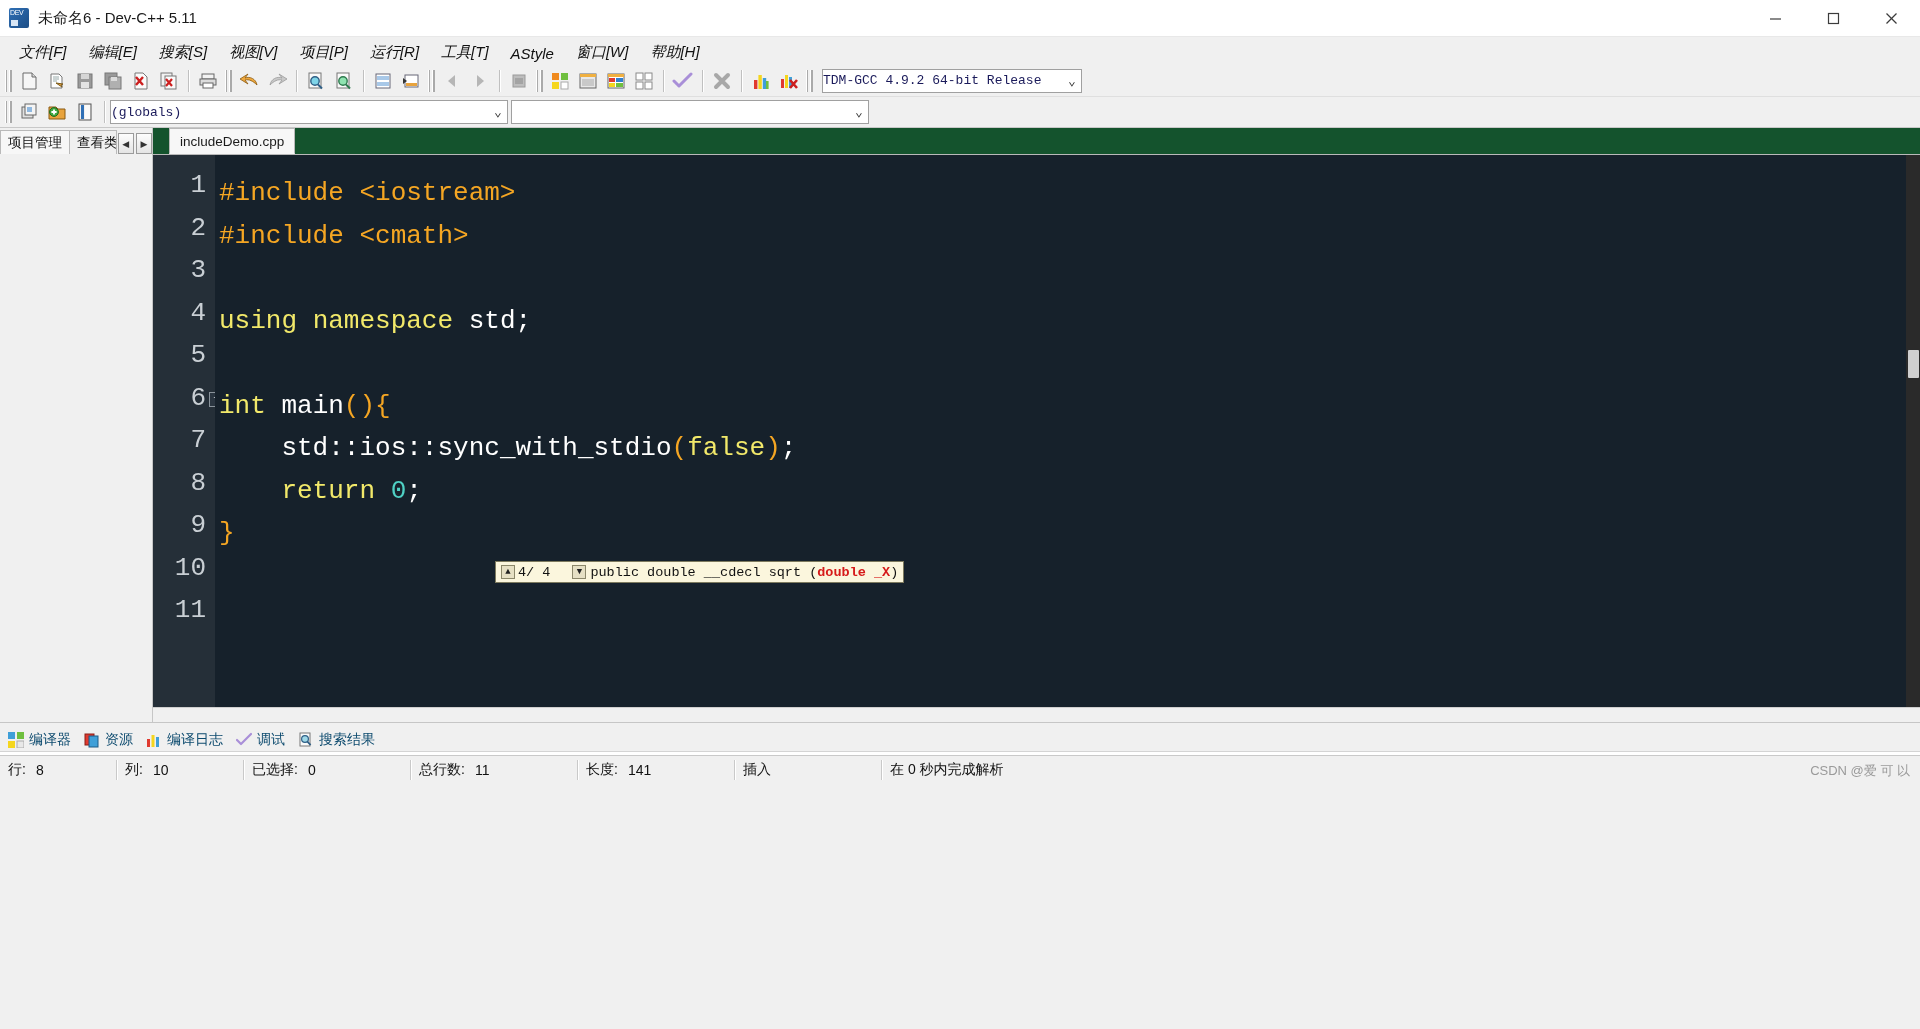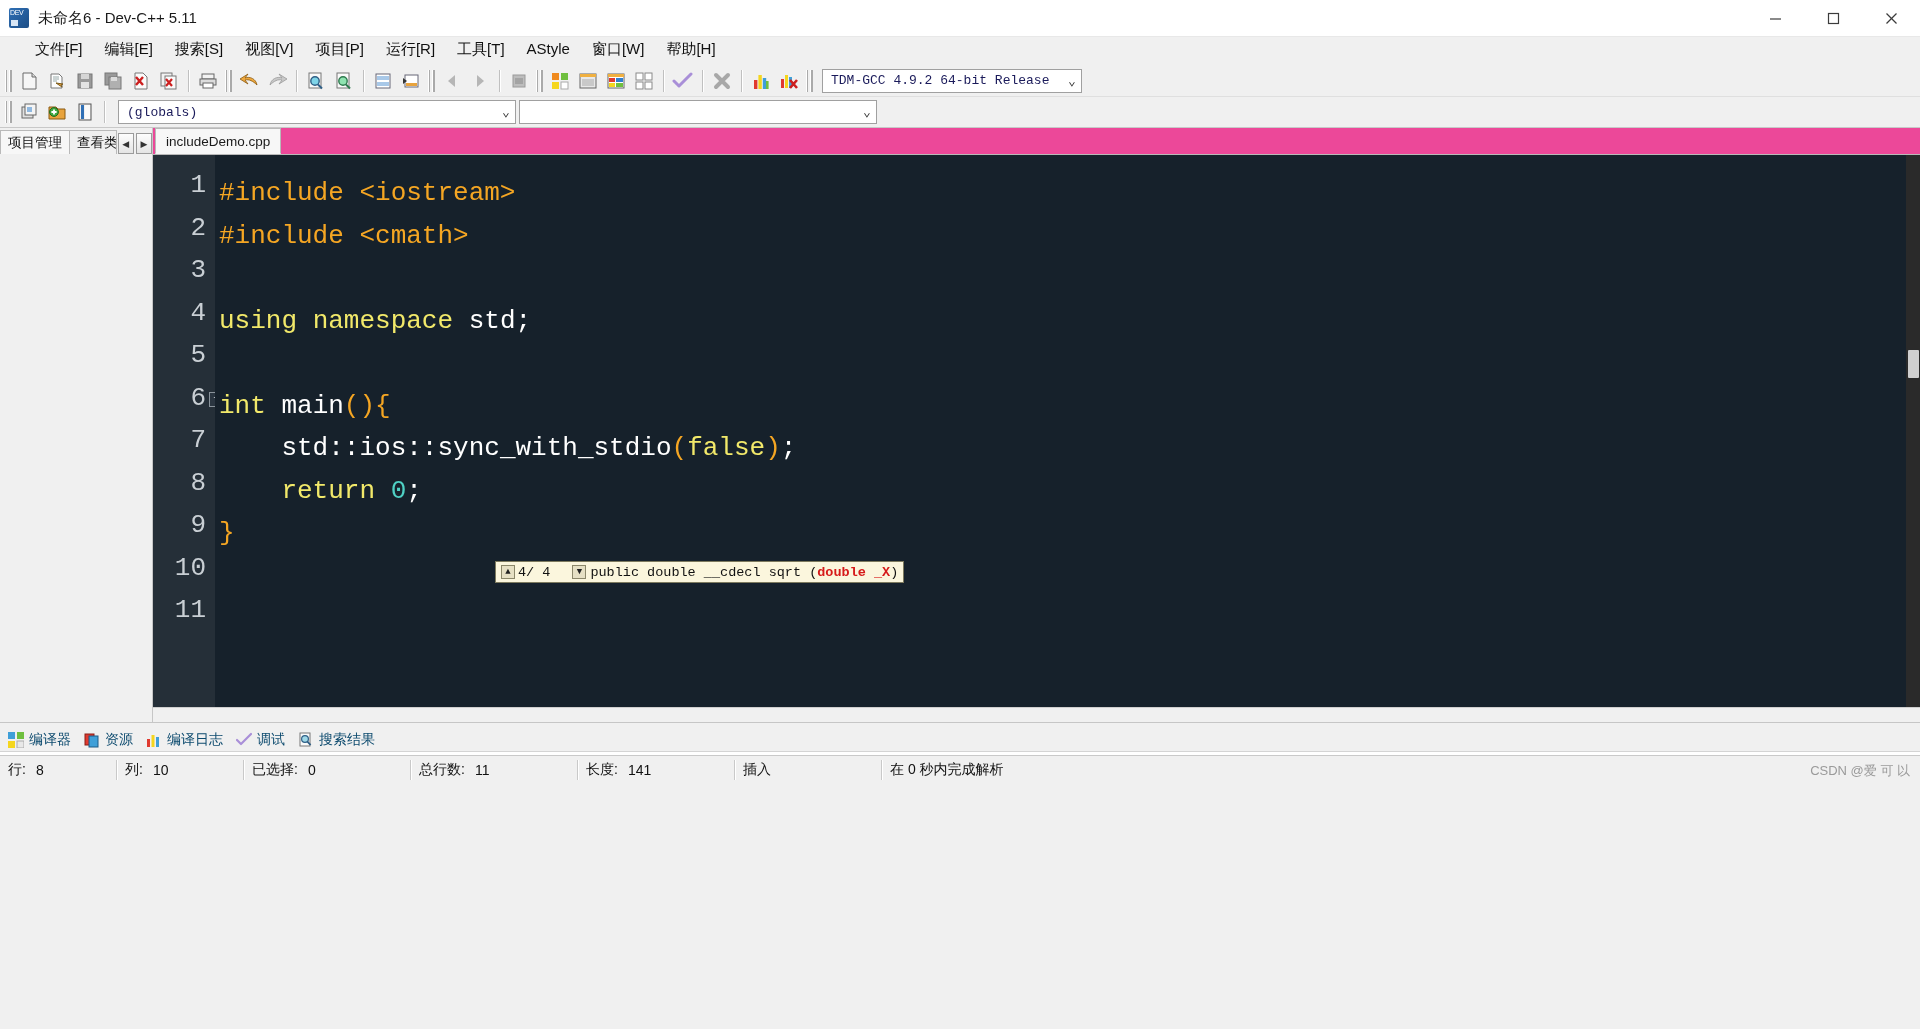--- a/index.html
+++ b/index.html
@@ -18,56 +18,56 @@
     background:linear-gradient(135deg,#2f6fb5 0%,#1d4e86 100%);position:relative;flex:0 0 20px;}
   .tb-icon:after{content:"DEV";position:absolute;left:1px;top:1px;font-size:7px;color:#fff;font-family:"Liberation Sans",sans-serif;letter-spacing:-0.3px;}
   .tb-icon:before{content:"";position:absolute;left:2px;bottom:2px;width:7px;height:6px;background:#d8e6f5;}
   .tb-title{font-size:15px;color:#1a1a1a;font-family:"Liberation Sans",sans-serif;}
   .tb-spacer{flex:1;}
   .winbtn{width:58px;height:36px;display:flex;align-items:center;justify-content:center;color:#3c3c3c;font-size:15px;}
   .winbtn.close{color:#3c3c3c;}
   .winbtn svg{display:block;}
 
   
-  .menubar{height:28px;background:#f0f0f0;display:flex;align-items:flex-start;padding-left:24px;flex:0 0 28px;}
+  .menubar{height:28px;background:#f0f0f0;display:flex;align-items:flex-end;padding-left:8px;flex:0 0 28px;font-style:italic;}
   .menuitem{font-size:15px;color:#111;padding:3px 11px;font-family:"Liberation Sans",sans-serif;white-space:nowrap;}
 
   
   .toolbar{height:31px;background:#f0f0f0;display:flex;align-items:center;flex:0 0 31px;padding-left:2px;border-bottom:1px solid #dfdfdf;}
   .toolbar2{height:30px;background:#f0f0f0;display:flex;align-items:center;flex:0 0 30px;padding-left:2px;border-bottom:1px solid #c8c8c8;}
   .grip{width:7px;height:22px;margin:0 3px;flex:0 0 7px;
      background:linear-gradient(90deg,#fff 0 1px,#aaa 1px 2px,transparent 2px 4px,#fff 4px 5px,#aaa 5px 6px);}
   .tsep{width:1px;height:22px;background:#c0c0c0;margin:0 5px;flex:0 0 1px;box-shadow:1px 0 0 #ffffff;}
   .tbtn{width:26px;height:26px;display:flex;align-items:center;justify-content:center;flex:0 0 26px;margin:0 1px;position:relative;}
   .tbtn svg{display:block;}
 
   
   .combo{height:22px;background:#fff;border:1px solid #a0a0a0;display:flex;align-items:center;
      font-family:"Liberation Mono","DejaVu Sans Mono",monospace;font-size:13px;color:#1a1a5a;position:relative;}
-  .combo .ctext{padding-left:8px;white-space:nowrap;overflow:hidden;flex:1;}
+  .combo .ctext{white-space:nowrap;overflow:hidden;flex:1;}
   .combo .carrow{width:18px;display:flex;align-items:center;justify-content:center;color:#333;flex:0 0 18px;}
   .combo-compiler{width:258px;margin-left:6px;}
-  .combo-globals{width:396px;margin-left:8px;}
+  .combo-globals{width:396px;}
   .combo-members{width:356px;margin-left:3px;}
 
   
   .main{flex:1;display:flex;min-height:0;background:#f0f0f0;}
   .leftpanel{width:152px;flex:0 0 152px;display:flex;flex-direction:column;background:#f0f0f0;border-right:1px solid #c6c6c6;}
   .ltabs{height:26px;display:flex;align-items:flex-end;flex:0 0 26px;background:#f0f0f0;}
   .ltab{height:23px;display:flex;align-items:center;padding:0 7px;font-size:13.5px;color:#111;
      background:#f0f0f0;border:1px solid #b9b9b9;border-bottom:none;margin-right:-1px;
      font-family:"Liberation Sans",sans-serif;white-space:nowrap;}
   .ltab.sel{background:#f7f7f7;}
   .ltab.clip{width:46px;overflow:hidden;padding-right:0;}
   .navbtn{width:17px;height:19px;border:1px solid #9b9b9b;background:linear-gradient(180deg,#fdfdfd,#e4e4e4);
      display:flex;align-items:center;justify-content:center;font-size:9px;color:#333;margin-left:2px;}
   .lbody{flex:1;background:#f0f0f0;}
 
   .rightpanel{flex:1;display:flex;flex-direction:column;min-width:0;background:#f0f0f0;}
-  .ftabs{height:26px;display:flex;align-items:flex-end;flex:0 0 26px;background:#ec4899;padding-left:2px;}
+  .ftabs{height:26px;display:flex;align-items:flex-end;flex:0 0 26px;background:#14532d;padding-left:16px;}
   .ftab{height:24px;display:flex;align-items:center;padding:0 10px;font-size:13.5px;color:#1a1a1a;
      background:#f7f7f7;border:1px solid #b9b9b9;border-bottom:1px solid #f7f7f7;
      font-family:"Liberation Sans",sans-serif;white-space:nowrap;}
 
   
   .editorwrap{flex:1;display:flex;min-height:0;background:#16212b;position:relative;border-top:1px solid #b9b9b9;}
   .gutter{width:62px;flex:0 0 62px;background:#252f38;text-align:right;padding-top:9px;box-sizing:border-box;}
   .gline{height:42.5px;line-height:42.5px;font-family:"Liberation Mono","DejaVu Sans Mono",monospace;
      font-size:26px;color:#c9cfd4;padding-right:9px;position:relative;}
   .foldmark{position:absolute;right:-9px;top:15px;width:13px;height:13px;border:1px solid #8a939b;

